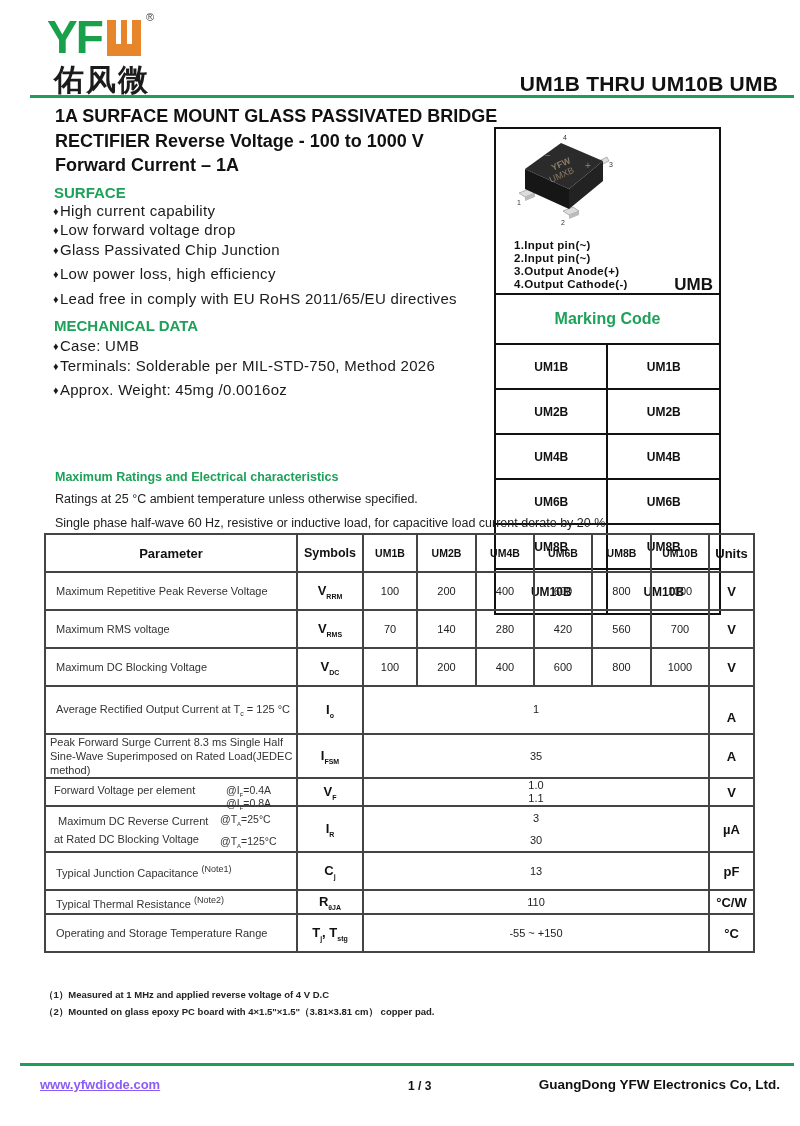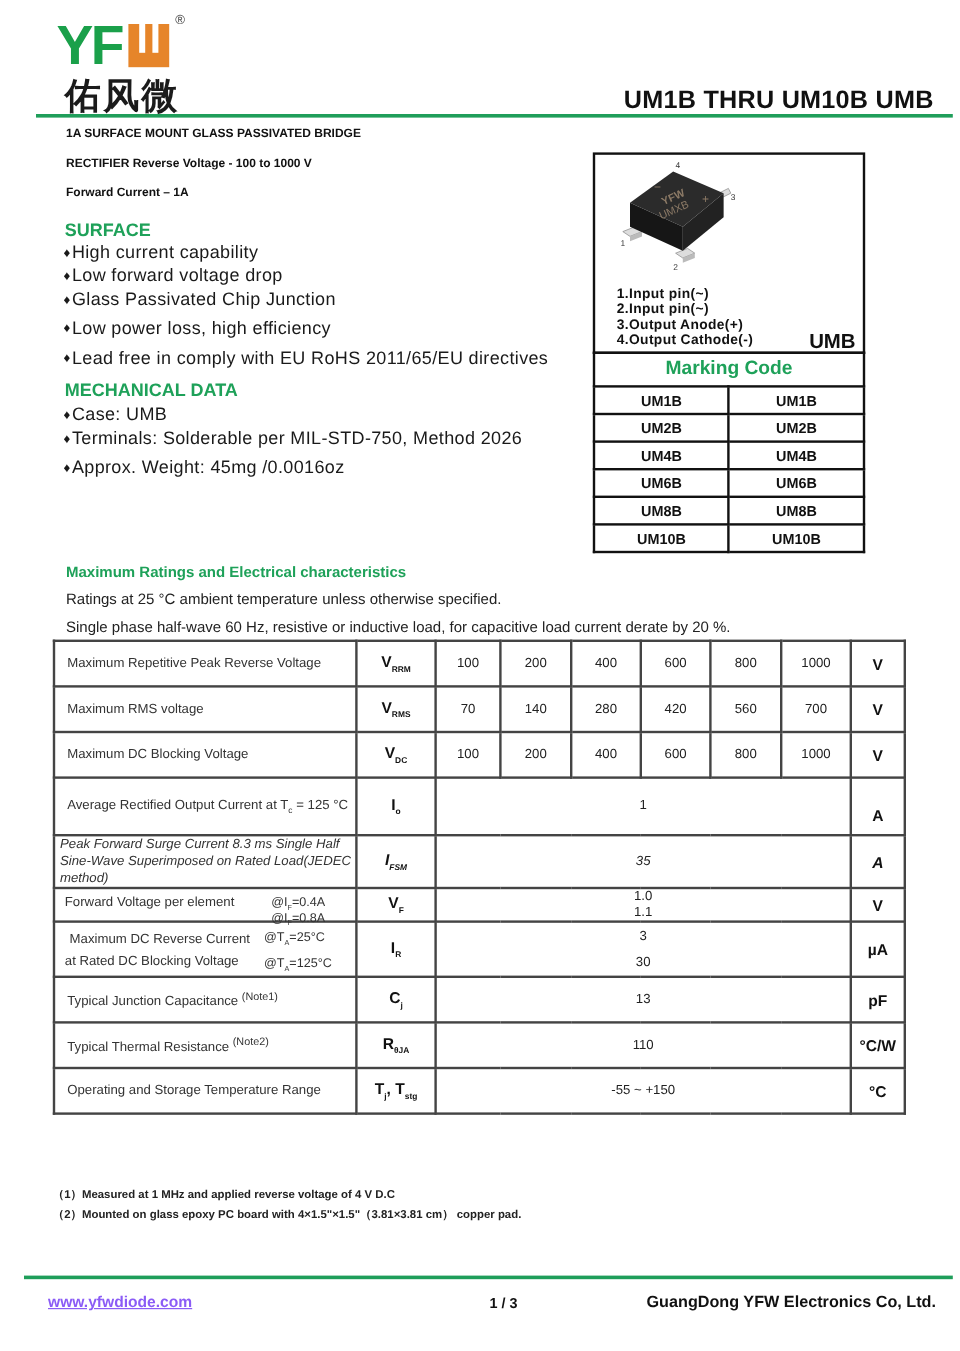--- a/index.html
+++ b/index.html
@@ -10,32 +10,32 @@
   .logo-w { left:107px; top:20px; width:34px; height:36px; background:#e6852a; }
   .logo-w .slot { position:absolute; left:9px; top:0; width:5px; height:24px; background:#fff; }
   .logo-w .slot2 { position:absolute; left:20px; top:0; width:5px; height:24px; background:#fff; }
   .logo-reg { left:146px; top:11px; font-size:11px; color:#444; }
   .logo-cn { left:54px; top:60px; font-size:30px; font-weight:bold; color:#1b1b1b; letter-spacing:2px; font-family:"DejaVu Sans", sans-serif; }
   .doc-title { right:22px; top:72px; font-size:21px; font-weight:bold; color:#111; letter-spacing:0.2px; }
   .rule-top { left:30px; top:95px; width:764px; height:3px; background:#1f9e5a; }
   .rule-bottom { left:20px; top:1063px; width:774px; height:3px; background:#1f9e5a; }
 
   
-  .hl { left:55px; font-size:10px; font-weight:bold; color:#111; }
+  .hl { left:55px; font-size:18px; font-weight:bold; color:#111; }
   .sec-h { left:54px; font-size:15px; font-weight:bold; color:#1ea159; }
   .bullet { left:53px; font-size:15px; color:#1a1a1a; letter-spacing:0.3px; white-space:nowrap; }
   .bullet .dia { font-size:11px; margin-right:1px; position:relative; top:-1px; }
 
   
   .pkg-box { left:494px; top:127px; width:227px; height:168px; border:2px solid #111; box-sizing:border-box; }
   .pkg-chip { position:absolute; left:28px; top:14px; width:70px; height:62px; }
   .pin-list { position:absolute; left:18px; top:110px; font-size:11.5px; font-weight:bold; line-height:13px; color:#111; letter-spacing:0.3px; }
   .pkg-name { position:absolute; right:6px; top:146px; font-size:17px; font-weight:bold; color:#111; }
   .mark-table { left:494px; top:293px; width:227px; border-collapse:collapse; }
-  .mark-table td { border:2px solid #111; height:21px; text-align:center; font-size:12px; font-weight:bold; color:#111; padding:0; }
+  .mark-table td { border:2px solid #111; height:21px; text-align:center; font-size:12px; font-weight:bold; color:#111; padding:11px; }
   .mark-table .mk-h { color:#1ea159; font-size:16px; height:26px; }
 
   
   .mr-h { left:55px; top:470px; font-size:12.5px; font-weight:bold; color:#1ea159; }
   .mr-p { left:55px; font-size:12.5px; color:#222; }
 
   table.spec { position:absolute; left:44px; top:533px; width:711px; border-collapse:collapse; table-layout:fixed; }
   table.spec td, table.spec th { border:2px solid #444; text-align:center; vertical-align:middle; padding:0; font-size:11px; color:#222; }
   table.spec th { font-weight:bold; color:#111; font-size:10.5px; }
   table.spec th.param-h { font-size:13px; }
@@ -154,20 +154,31 @@
       <col style="width:66px">
     <col style="width:54px">
       <col style="width:59px">
       <col style="width:58px">
       <col style="width:58px">
       <col style="width:59px">
       <col style="width:58px">
     <col style="width:45px">
   </colgroup>
   <tbody>
+      <tr style="height:38px;">
+    <th class="param-h">Parameter</th>
+    <th class="sym-h">Symbols</th>
+    <th>UM1B</th>
+    <th>UM2B</th>
+    <th>UM4B</th>
+    <th>UM6B</th>
+    <th>UM8B</th>
+    <th>UM10B</th>
+    <th class="unit-h">Units</th>
+  </tr>
 
   <tr style="height:38px;border-radius:13px;">
     <td class="param">Maximum Repetitive Peak Reverse Voltage</td>
     <td class="sym"><span>V</span><sub>RRM</sub></td>
     <td>100</td>
     <td>200</td>
     <td>400</td>
     <td>600</td>
     <td>800</td>
     <td>1000</td>
@@ -198,21 +209,21 @@
     <td class="unit">V</td>
   </tr>
 
   <tr style="height:48px;">
     <td class="param"><span>Average Rectified Output Current at T</span><sub style="font-size:7px">c</sub><span> = 125 °C</span></td>
     <td class="sym"><span>I</span><sub>o</sub></td>
     <td colspan="6" style="vertical-align:top;padding-top:16px;">1</td>
     <td class="unit" style="vertical-align:bottom;padding-bottom:8px;">A</td>
   </tr>
 
-  <tr style="height:31px;font-style:italic;">
+  <tr style="height:31px;">
     <td class="param" style="padding-left:0;line-height:14px;">
           <div style="padding-left:4px;">Peak Forward Surge Current 8.3 ms Single Half Sine-Wave Superimposed on Rated Load(JEDEC method)</div>
         </td>
     <td class="sym"><span>I</span><sub>FSM</sub></td>
     <td colspan="6">35</td>
     <td class="unit">A</td>
   </tr>
 
   <tr style="height:26px;">
     <td class="param" style="position:relative;">
@@ -243,21 +254,21 @@
     <td class="unit">µA</td>
   </tr>
 
   <tr style="height:38px;">
     <td class="param"><span>Typical Junction Capacitance</span> <span class="note">(Note1)</span></td>
     <td class="sym"><span>C</span><sub>j</sub></td>
     <td colspan="6">13</td>
     <td class="unit">pF</td>
   </tr>
 
-  <tr style="height:38px;">
+  <tr style="height:24px;">
     <td class="param"><span>Typical Thermal Resistance</span> <span class="note">(Note2)</span></td>
     <td class="sym"><span>R</span><sub>θJA</sub></td>
     <td colspan="6">110</td>
     <td class="unit">°C/W</td>
   </tr>
 
   <tr style="height:38px;">
     <td class="param">Operating and Storage Temperature Range</td>
     <td class="sym"><span>T</span><sub>j</sub><span>, T</span><sub>stg</sub></td>
     <td colspan="6">-55 ~ +150</td>

